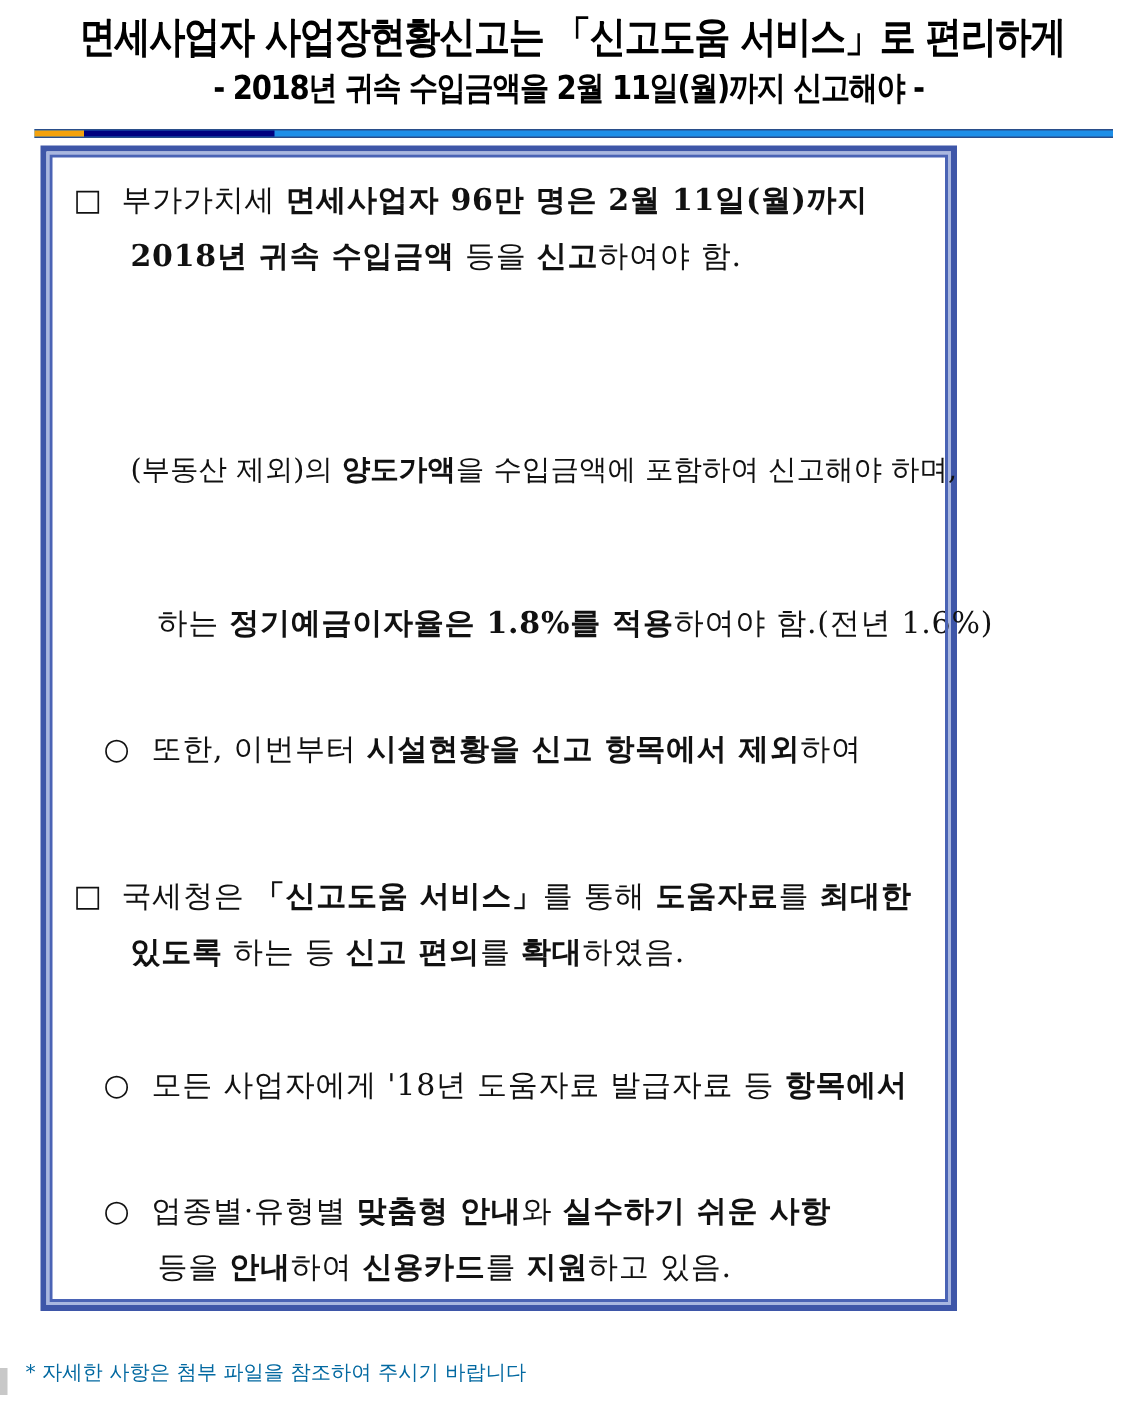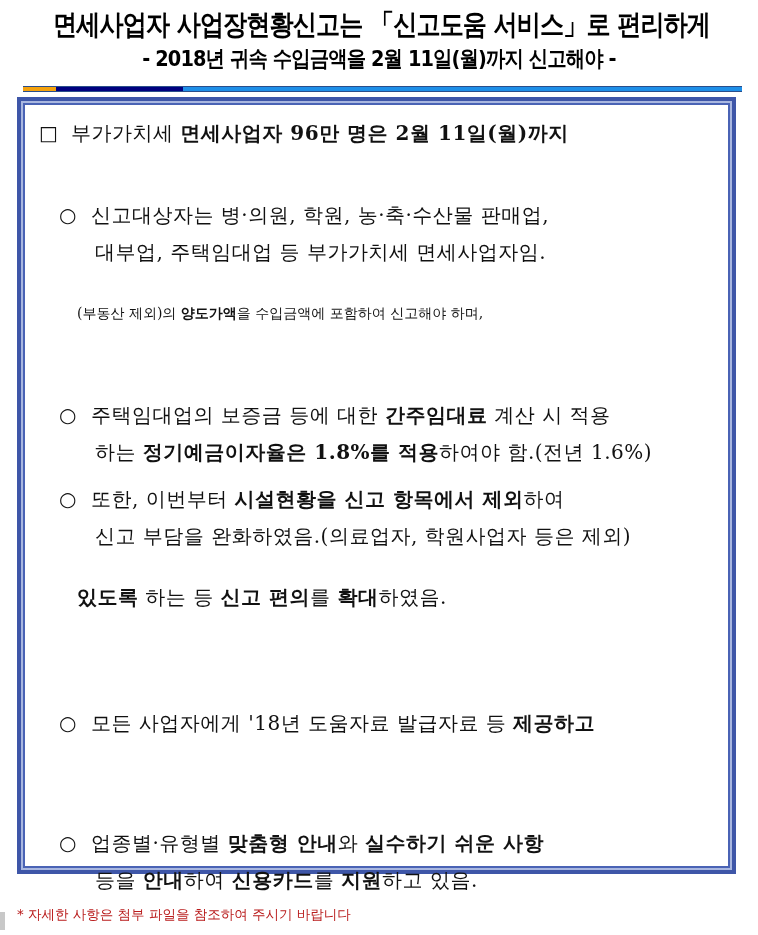--- a/index.html
+++ b/index.html
@@ -3,81 +3,77 @@
 <meta charset="utf-8">
 <style>
   html, body { margin:0; padding:0; background:#ffffff; }
   body { width:758px; height:935px; position:relative; overflow:hidden; font-family:"DejaVu Serif", serif; color:#111; }
   .title { position:absolute; left:0; width:758px; text-align:center; font-family:"DejaVu Sans", sans-serif; font-weight:bold; letter-spacing:-1px; color:#000; white-space:nowrap; }
   .title.main { top:6px; font-size:28px; transform:scaleX(0.86); transform-origin:center; }
   .title.sub  { top:44px; font-size:22px; transform:scaleX(0.88); transform-origin:center; }
   .rule { position:absolute; top:86px; left:23px; width:719px; height:6px; background:#1e8fe8; border-top:1px solid #2a4e8a; border-bottom:1px solid #2a4e8a; box-sizing:border-box; }
   .rule .seg-orange { position:absolute; left:0; top:0; height:100%; width:33px; background:#f4a20d; }
   .rule .seg-navy { position:absolute; left:33px; top:0; height:100%; width:127px; background:#00007f; }
-  .frame { position:absolute; left:17px; top:97px; width:719px; height:777px; box-sizing:border-box; border:4px solid #3e56a8; }
+  .frame { position:absolute; left:27px; top:97px; width:611px; height:777px; box-sizing:border-box; border:4px solid #3e56a8; }
   .frame::before { content:""; position:absolute; inset:0; border:2px solid #a9b7e0; }
   .frame::after { content:""; position:absolute; inset:2px; border:2px solid #4a63b5; }
   .content { position:absolute; left:0; top:0; width:100%; height:100%; }
   .para { position:absolute; left:18px; right:18px; font-size:20px; line-height:37px; letter-spacing:0.5px; text-align:justify; }
   .para .line { display:block; white-space:nowrap; }
   .marker { display:inline-block; width:32px; }
   .indent1 { padding-left:38px; }
   .indent2 { padding-left:56px; }
   b { font-weight:bold; }
-  .cond { font-size:14px; letter-spacing:0; }
-  .note { position:absolute; top:906px; left:17px; font-family:"DejaVu Sans", sans-serif; font-size:13.5px; color:#b91c1c; }
+  .cond { font-size:19px; letter-spacing:0; }
+  .note { position:absolute; top:906px; left:17px; font-family:"DejaVu Sans", sans-serif; font-size:13.5px; color:#0369a1; }
   .edge-mark { position:absolute; left:0; top:912px; width:5px; height:18px; background:#c8c8c8; }
 </style>
 </head>
 <body>
 
 <div class="title main">면세사업자 사업장현황신고는 「신고도움 서비스」로 편리하게</div>
 <div class="title sub">- 2018년 귀속 수입금액을 2월 11일(월)까지 신고해야 -</div>
 
 <div class="rule">
   <div class="seg-orange"></div>
   <div class="seg-navy"></div>
 </div>
 
 <div class="frame">
   <div class="content">
 
     <div class="para" style="top:14px;">
       <span class="line"><span class="marker">□</span><span>부가가치세 </span><b>면세사업자 96만 명은 2월 11일(월)까지</b></span>
+      <span class="line indent1"><b>2018년 귀속 수입금액</b><span> 등을 </span><b>신고</b><span>하여야 함.</span></span>
     </div>
 
-    <div class="para" style="top:96px;">
-      <span class="line" style="padding-left:20px;"><span class="marker">○</span><span>신고대상자는 병·의원, 학원, 농·축·수산물 판매업,</span></span>
-      <span class="line indent2"><span>대부업, 주택임대업 등 부가가치세 면세사업자임.</span></span>
-    </div>
 
     <div class="para" style="top:194px;">
       <span class="line cond" style="padding-left:38px;"><span>(부동산 제외)의 </span><b>양도가액</b><span>을 수입금액에 포함하여 신고해야 하며,</span></span>
     </div>
 
     <div class="para" style="top:296px;">
-      <span class="line" style="padding-left:20px;"><span class="marker">○</span><span>주택임대업의 보증금 등에 대한 </span><b>간주임대료</b><span> 계산 시 적용</span></span>
       <span class="line indent2"><span>하는 </span><b>정기예금이자율은 1.8%를 적용</b><span>하여야 함.(전년 1.6%)</span></span>
     </div>
 
     <div class="para" style="top:380px;">
       <span class="line" style="padding-left:20px;"><span class="marker">○</span><span>또한, 이번부터 </span><b>시설현황을 신고 항목에서 제외</b><span>하여</span></span>
-      <span class="line indent2"><span>신고 부담을 완화하였음.(의료업자, 학원사업자 등은 제외)</span></span>
     </div>
 
     <div class="para" style="top:478px;">
+      <span class="line"><span class="marker">□</span><span>국세청은 </span><b>「신고도움 서비스」</b><span>를 통해 </span><b>도움자료</b><span>를 </span><b>최대한</b></span>
       <span class="line indent1"><b>있도록</b><span> 하는 등 </span><b>신고 편의</b><span>를 </span><b>확대</b><span>하였음.</span></span>
     </div>
 
     <div class="para" style="top:604px;">
-      <span class="line" style="padding-left:20px;"><span class="marker">○</span><span>모든 사업자에게 '18년 도움자료 발급자료 등 </span><b>제공하고</b></span>
+      <span class="line" style="padding-left:20px;"><span class="marker">○</span><span>모든 사업자에게 '18년 도움자료 발급자료 등 </span><b>항목에서</b></span>
     </div>
 
     <div class="para" style="top:688px;">
-      <span class="line" style="padding-left:20px;margin-top:36px;"><span class="marker">○</span><span>업종별·유형별 </span><b>맞춤형 안내</b><span>와 </span><b>실수하기 쉬운 사항</b></span>
+      <span class="line" style="padding-left:20px;"><span class="marker">○</span><span>업종별·유형별 </span><b>맞춤형 안내</b><span>와 </span><b>실수하기 쉬운 사항</b></span>
       <span class="line indent2"><span>등을 </span><b>안내</b><span>하여 </span><b>신용카드</b><span>를 </span><b>지원</b><span>하고 있음.</span></span>
     </div>
 
   </div>
 </div>
 
 <div class="edge-mark"></div>
 <div class="note">* 자세한 사항은 첨부 파일을 참조하여 주시기 바랍니다</div>
 
 </body></html>

